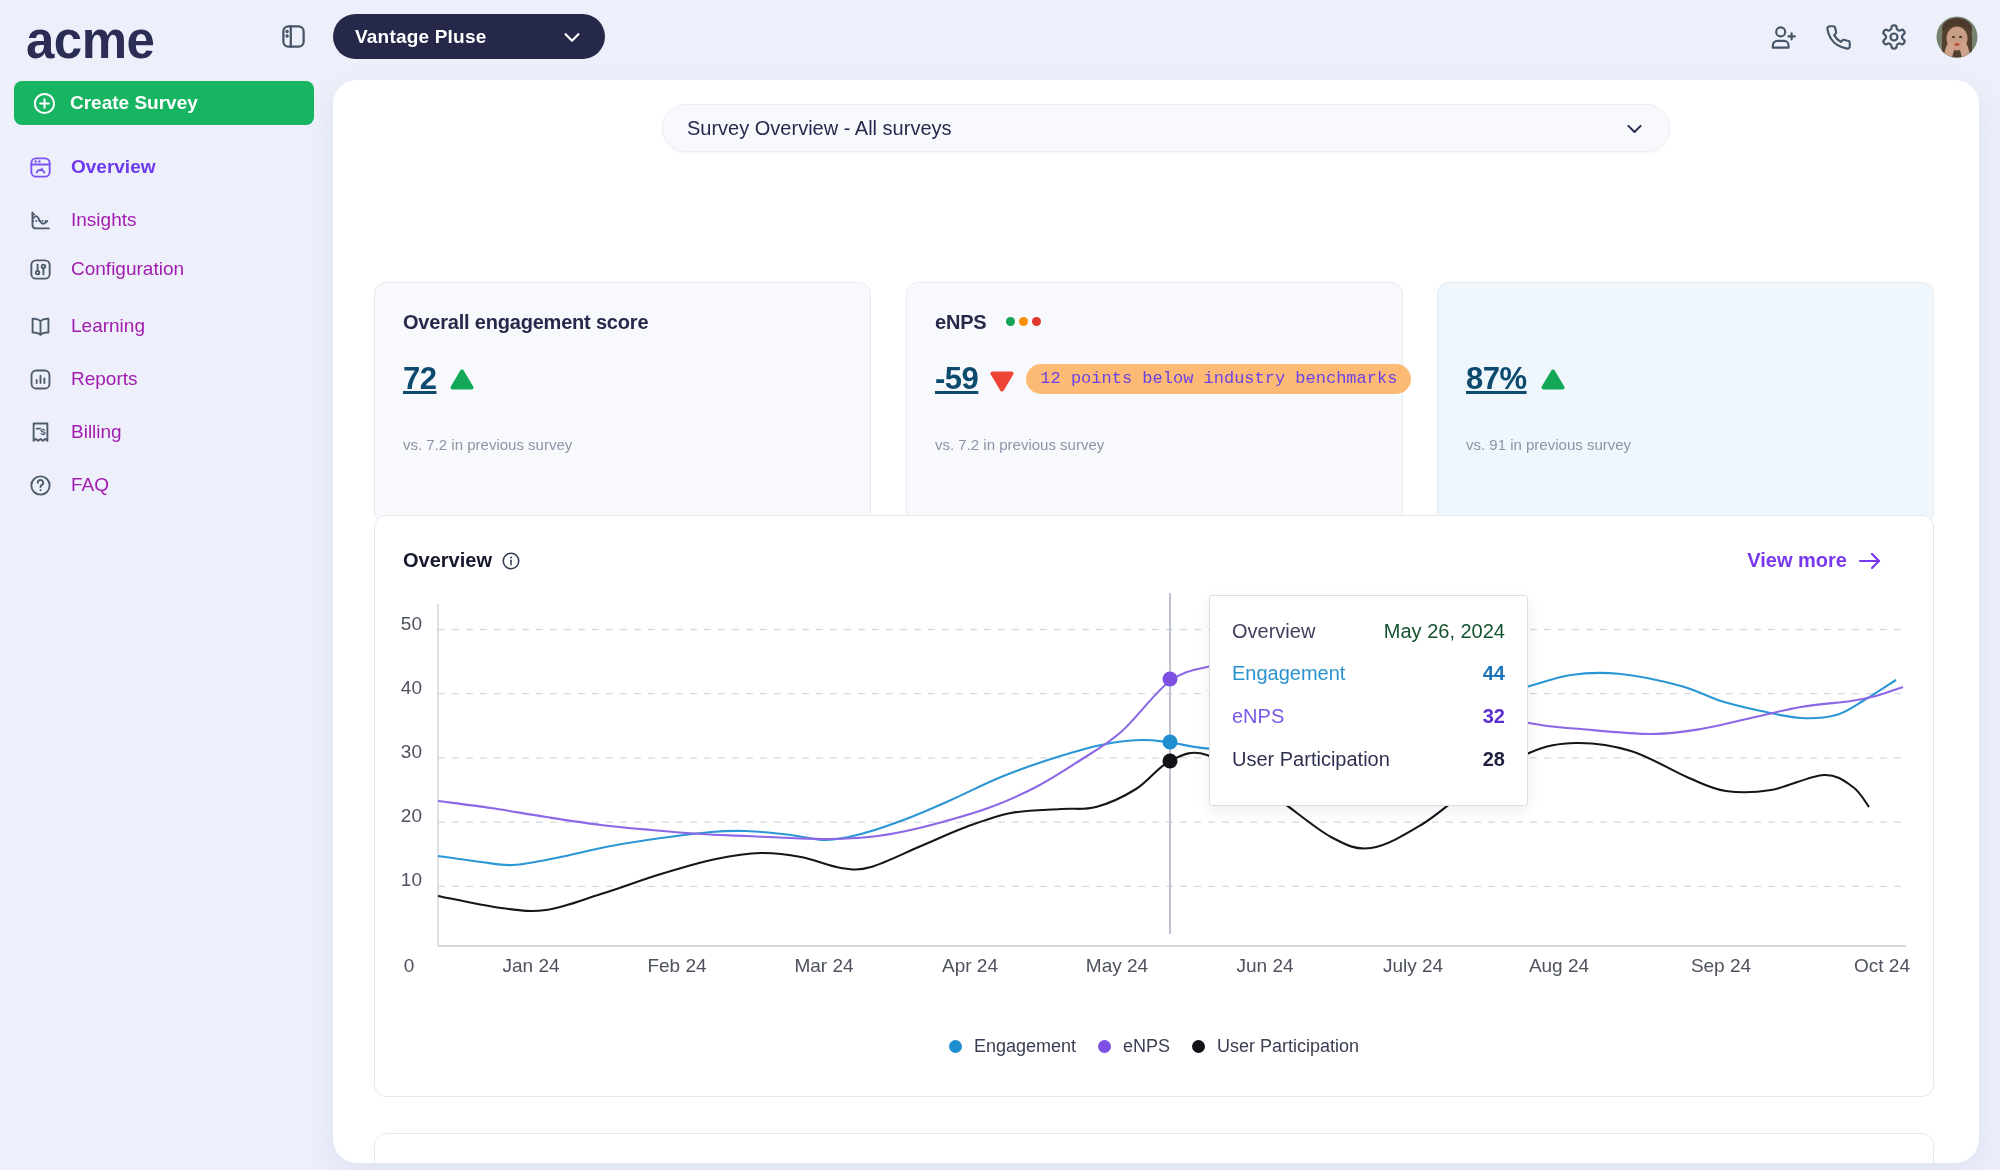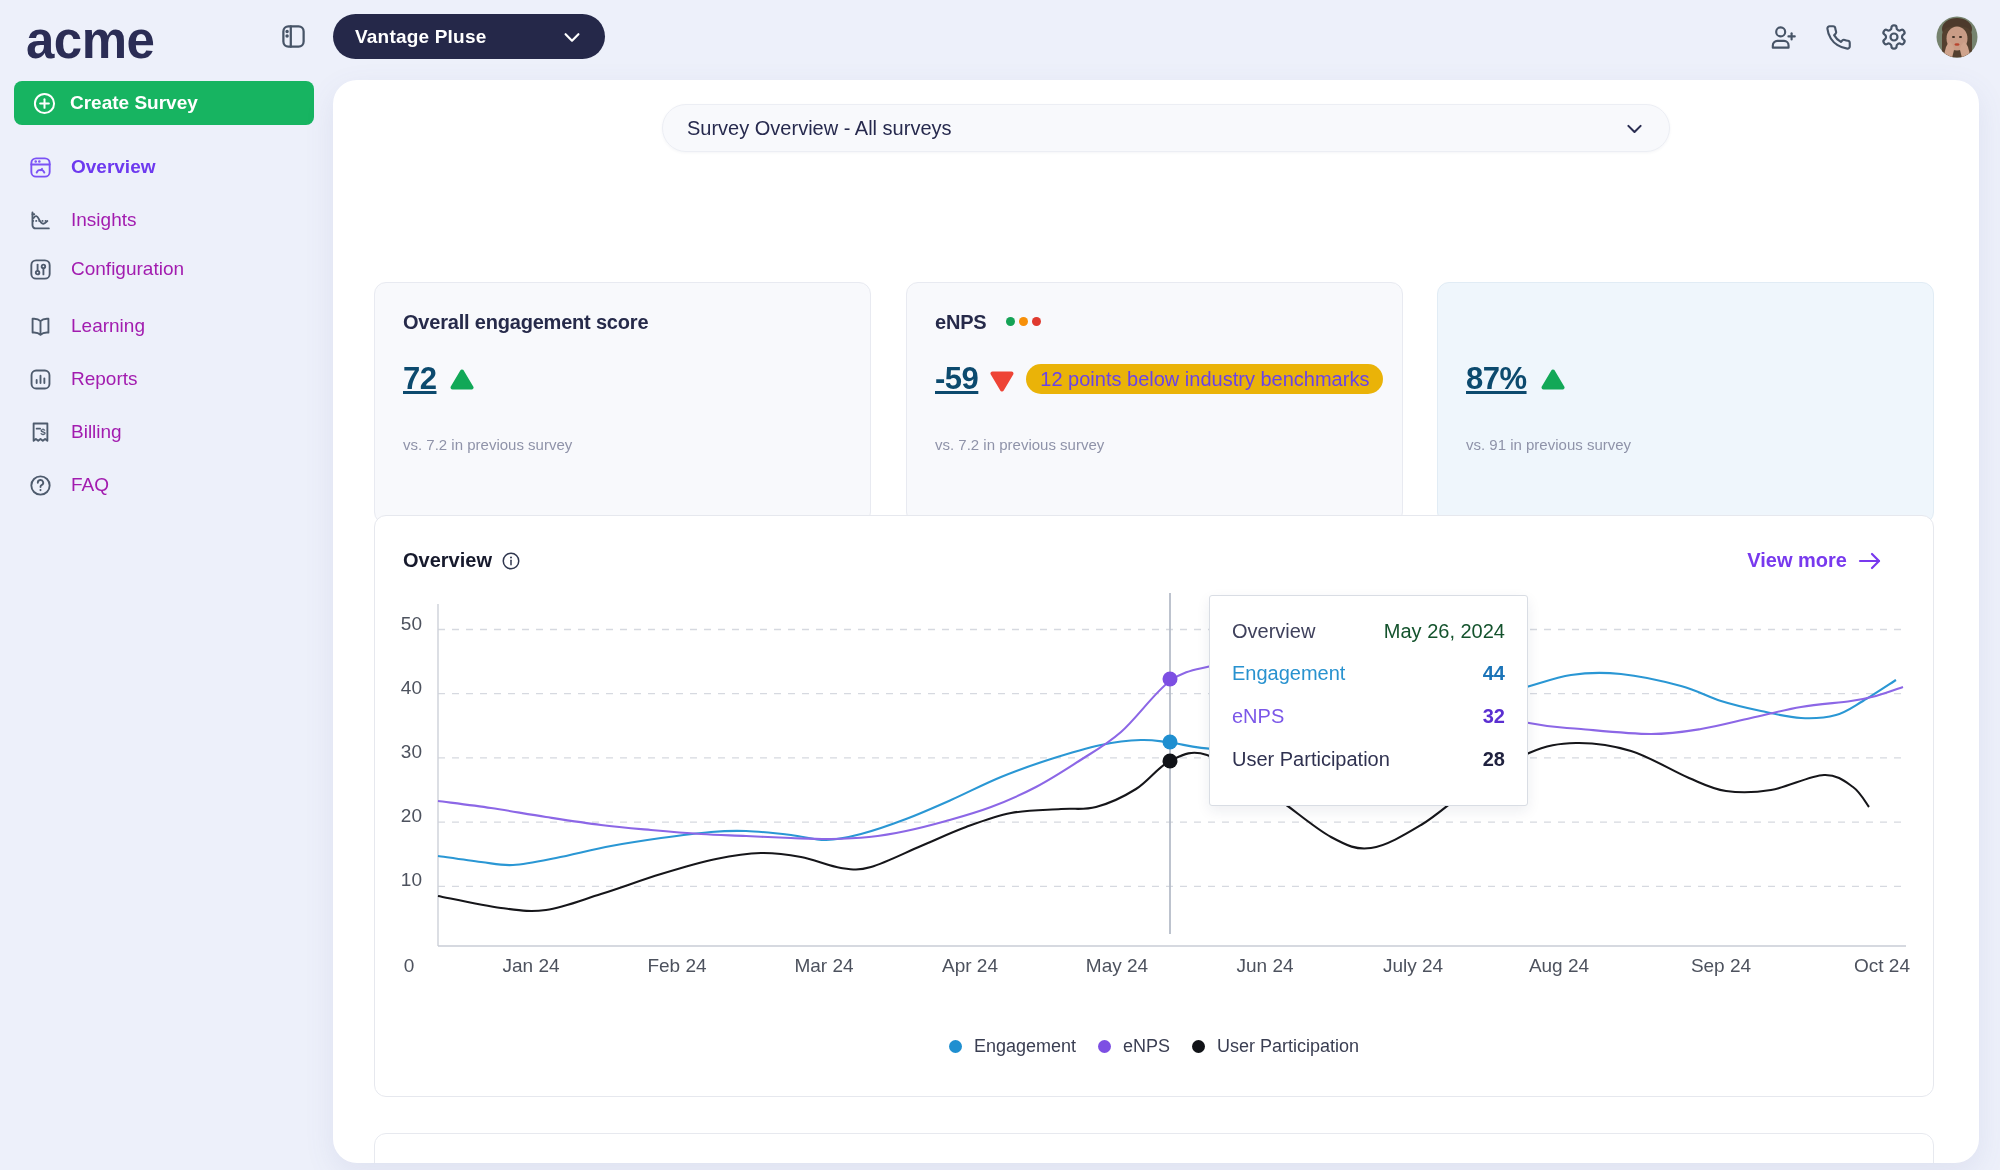--- a/index.html
+++ b/index.html
@@ -33,22 +33,22 @@
   .dropbar svg { margin-left:auto; }
   .intro { left:41px; top:152px; font-size:18px; color:#3d4263; }
   
   .card { top:202px; width:497px; height:242px; background:#f8f9fc; border:1px solid #e8eaf1; border-radius:12px; padding:28px; }
   .card h3 { font-size:20px; font-weight:bold; color:#262a4a; letter-spacing:-0.2px; }
   .valrow { position:absolute; left:28px; top:78px; display:flex; align-items:center; gap:14px; }
   .bigval { font-size:31px; font-weight:bold; color:#0c4a6e; letter-spacing:-0.5px;text-decoration:underline; }
   .subtxt { position:absolute; left:28px; top:153px; font-size:15px; color:#8f93a9; }
   .dots3 { display:inline-flex; gap:4px; margin-left:20px; vertical-align:3px; }
   .dots3 i { width:9px; height:9px; border-radius:50%; display:block; }
-  .badge { background:#eab308; color:#6a43e8; font-size:20px; height:30px; line-height:30px;
-           border-radius:15px; padding:0 14px; white-space:nowrap; }
+  .badge { background:#fdba74; color:#6a43e8; font-size:17px; height:30px; line-height:30px;
+           border-radius:15px; padding:0 14px; white-space:nowrap;font-family:Liberation Mono, monospace; }
   
   .chartcard { left:41px; top:435px; width:1560px; height:582px; background:#fff; border:1px solid #e6e8ee; border-radius:12px; }
   .ctitle { left:28px; top:33px; display:flex; align-items:center; gap:9px; }
   .ctitle b { font-size:20px; color:#16192c; }
   .viewmore { right:50px; top:33px; display:flex; align-items:center; gap:10px; font-size:20px; font-weight:bold; color:#7839ee; }
   .legend { left:0; top:520px; width:1558px; display:flex; justify-content:center; gap:22px; }
   .leg { display:flex; align-items:center; gap:12px; font-size:18px; color:#3a3e52; }
   .leg i { width:13px; height:13px; border-radius:50%; display:block; }
   
   .tooltip { left:834px; top:79px; width:319px; height:211px; background:#fff; border:1px solid #d9dde4;

